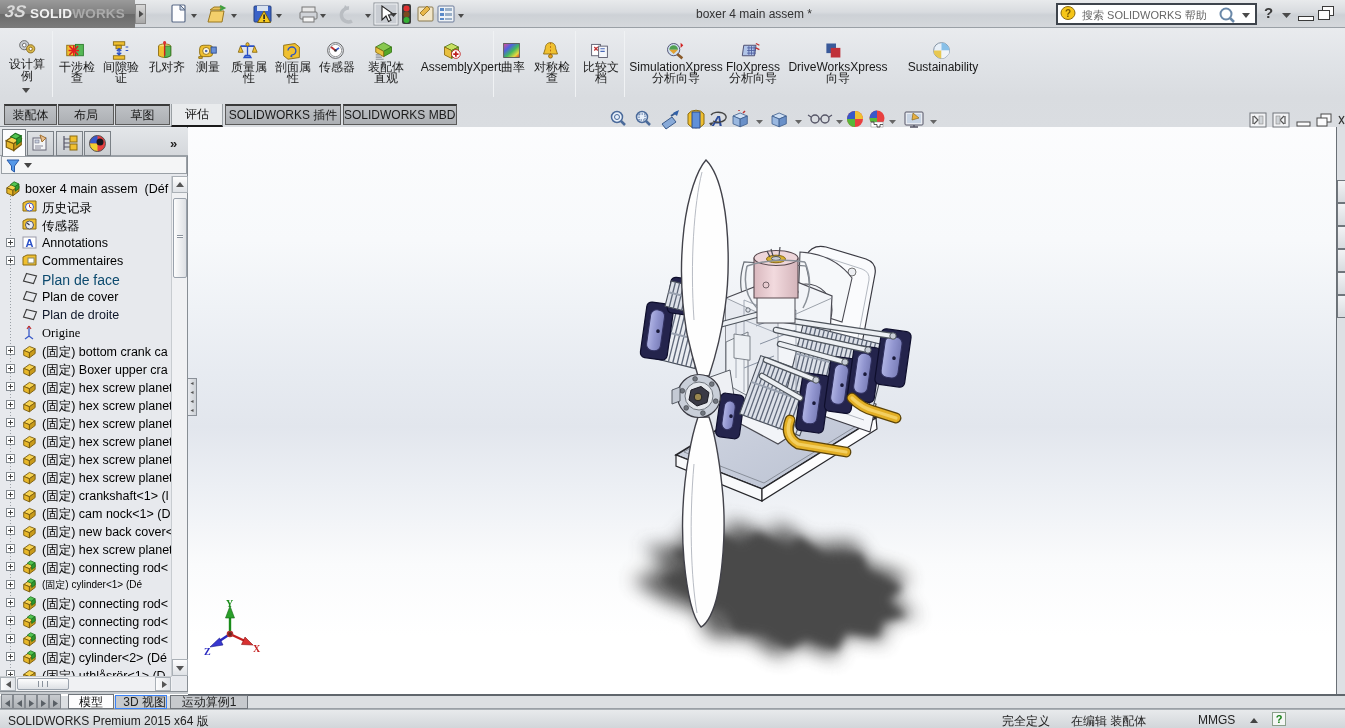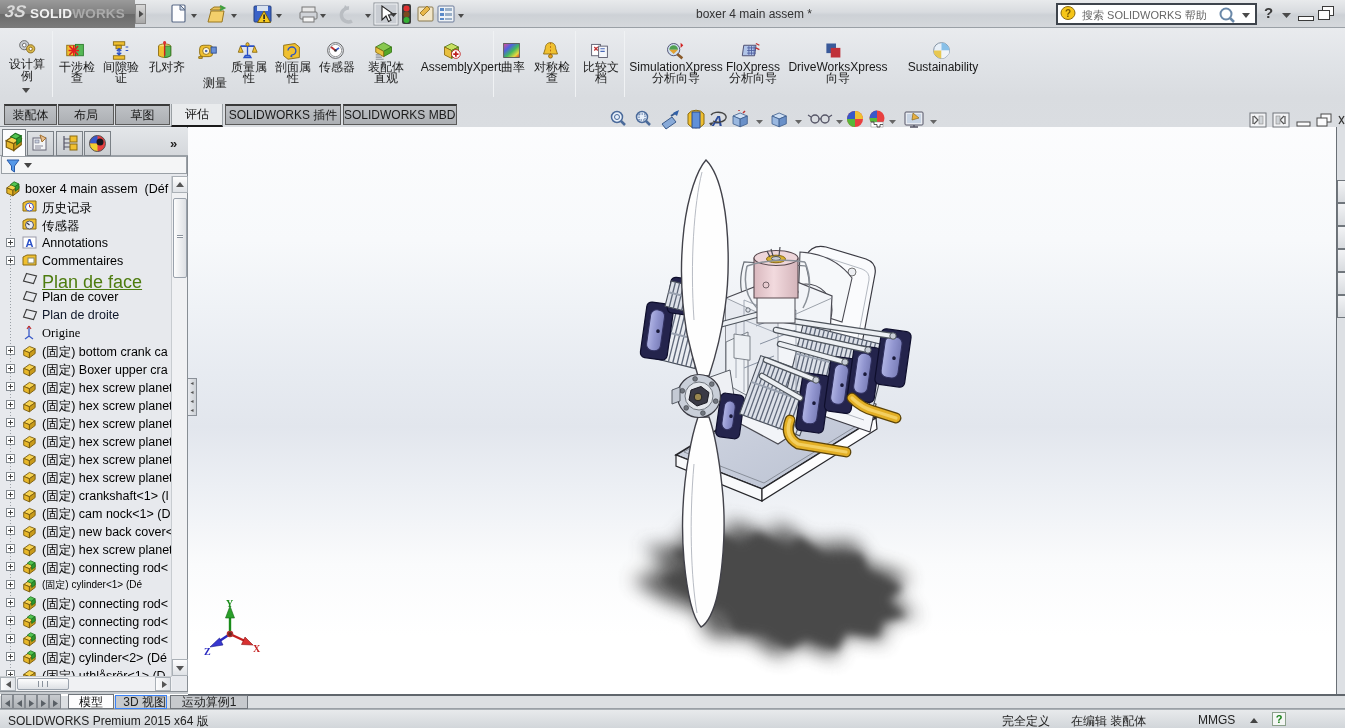--- a/index.html
+++ b/index.html
@@ -118,21 +118,21 @@
     <circle cx="11" cy="3" r="1.8" fill="#e03030"></circle>
   </svg>
 <div class="abs" style="left:107px;top:61.5px;width:120px;text-align:center;font-size:12px;color:#1a1a1a;line-height:11.5px;white-space:nowrap;">孔对齐</div>
 <svg class="abs" style="left:197px;top:40px" width="21" height="21" viewBox="0 0 24 24">
     <rect x="3" y="6" width="15" height="13" rx="4" fill="#f0c030" stroke="#8a6a10"></rect>
     <circle cx="10.5" cy="12.5" r="4" fill="#fff8e0" stroke="#8a6a10"></circle>
     <circle cx="10.5" cy="12.5" r="1.5" fill="#4a6ab8"></circle>
     <rect x="16" y="8" width="6" height="7" fill="#6a90d8" stroke="#2a4a8a"></rect>
     <path d="M2 19 l4 0 l0 2 l-4 0 z" fill="#e8b820" stroke="#8a6a10"></path>
   </svg>
-<div class="abs" style="left:155px;top:61.5px;width:120px;text-align:center;font-size:12px;color:#1a1a1a;line-height:11.5px;white-space:nowrap;margin-top:16px;">测量</div>
+<div class="abs" style="left:148px;top:61.5px;width:120px;text-align:center;font-size:12px;color:#1a1a1a;line-height:11.5px;white-space:nowrap;">测量</div>
 <svg class="abs" style="left:237px;top:40px" width="21" height="21" viewBox="0 0 24 24">
     <path d="M12 3 l0 5 M4 7 l16 0" stroke="#2a50c8" stroke-width="1.8"></path>
     <path d="M4 7 l-2.5 7 l5.5 0 z" fill="#f0c030" stroke="#8a6a10"></path>
     <path d="M20 7 l-2.5 7 l5.5 0 z" fill="#f0c030" stroke="#8a6a10"></path>
     <path d="M12 8 l0 10 m-4 2 l8 0 l-1.5 -2.5 l-5 0 z" stroke="#2a50c8" stroke-width="1.5" fill="#6a90d8"></path>
     <circle cx="12" cy="5" r="1.8" fill="#f0c030" stroke="#8a6a10"></circle>
   </svg>
 <div class="abs" style="left:189px;top:61.5px;width:120px;text-align:center;font-size:12px;color:#1a1a1a;line-height:11.5px;white-space:nowrap;">质量属<br>性</div>
 <svg class="abs" style="left:281px;top:40px" width="21" height="21" viewBox="0 0 24 24">
     <path d="M3 6 l13 -2 l5 4 l0 12 l-13 2 l-5 -4 z" fill="#f0c030" stroke="#8a6a10"></path>
@@ -299,21 +299,21 @@
       <path d="M2 4.5 h5 M4.5 2 v5" stroke="#444" stroke-width="1"></path>
     </svg>
     <svg class="abs" style="left:21px;top:77px" width="15" height="15" viewBox="0 0 15 15">
       <path d="M1 4 l4 -2 l9 0 l0 10 l-13 0 z" fill="#f0c030" stroke="#8a6a10"></path>
       <rect x="6" y="5" width="6" height="5" fill="#fff" stroke="#886"></rect>
     </svg>
     <div class="abs" style="left:41px;top:78px;font-size:12.5px;color:#000;white-space:nowrap;">Commentaires</div>
     <svg class="abs" style="left:21px;top:96px" width="16" height="13" viewBox="0 0 16 13">
       <path d="M4.5 1.5 L14.5 4 L11.5 11.5 L1.5 9 Z" fill="none" stroke="#3a3a3a" stroke-width="1.1"></path>
     </svg>
-    <div class="abs" style="left:41px;top:96px;font-size:18px;color:#4d7c0f;white-space:nowrap;text-decoration:underline;">Plan de face</div>
+    <div class="abs" style="left:41px;top:96px;font-size:14px;color:#0c4a6e;white-space:nowrap;">Plan de face</div>
     <svg class="abs" style="left:21px;top:114px" width="16" height="13" viewBox="0 0 16 13">
       <path d="M4.5 1.5 L14.5 4 L11.5 11.5 L1.5 9 Z" fill="none" stroke="#3a3a3a" stroke-width="1.1"></path>
     </svg>
     <div class="abs" style="left:41px;top:114px;font-size:12.5px;color:#000;white-space:nowrap;">Plan de cover</div>
     <svg class="abs" style="left:21px;top:132px" width="16" height="13" viewBox="0 0 16 13">
       <path d="M4.5 1.5 L14.5 4 L11.5 11.5 L1.5 9 Z" fill="none" stroke="#3a3a3a" stroke-width="1.1"></path>
     </svg>
     <div class="abs" style="left:41px;top:132px;font-size:12.5px;color:#0f172a;white-space:nowrap;">Plan de droite</div>
     <svg class="abs" style="left:21px;top:149px" width="15" height="15" viewBox="0 0 15 15">
       <path d="M7 1 l0 10 m-4 3 l4 -3 l4 3" stroke="#3a5ac8" fill="none" stroke-width="1.3"></path>

